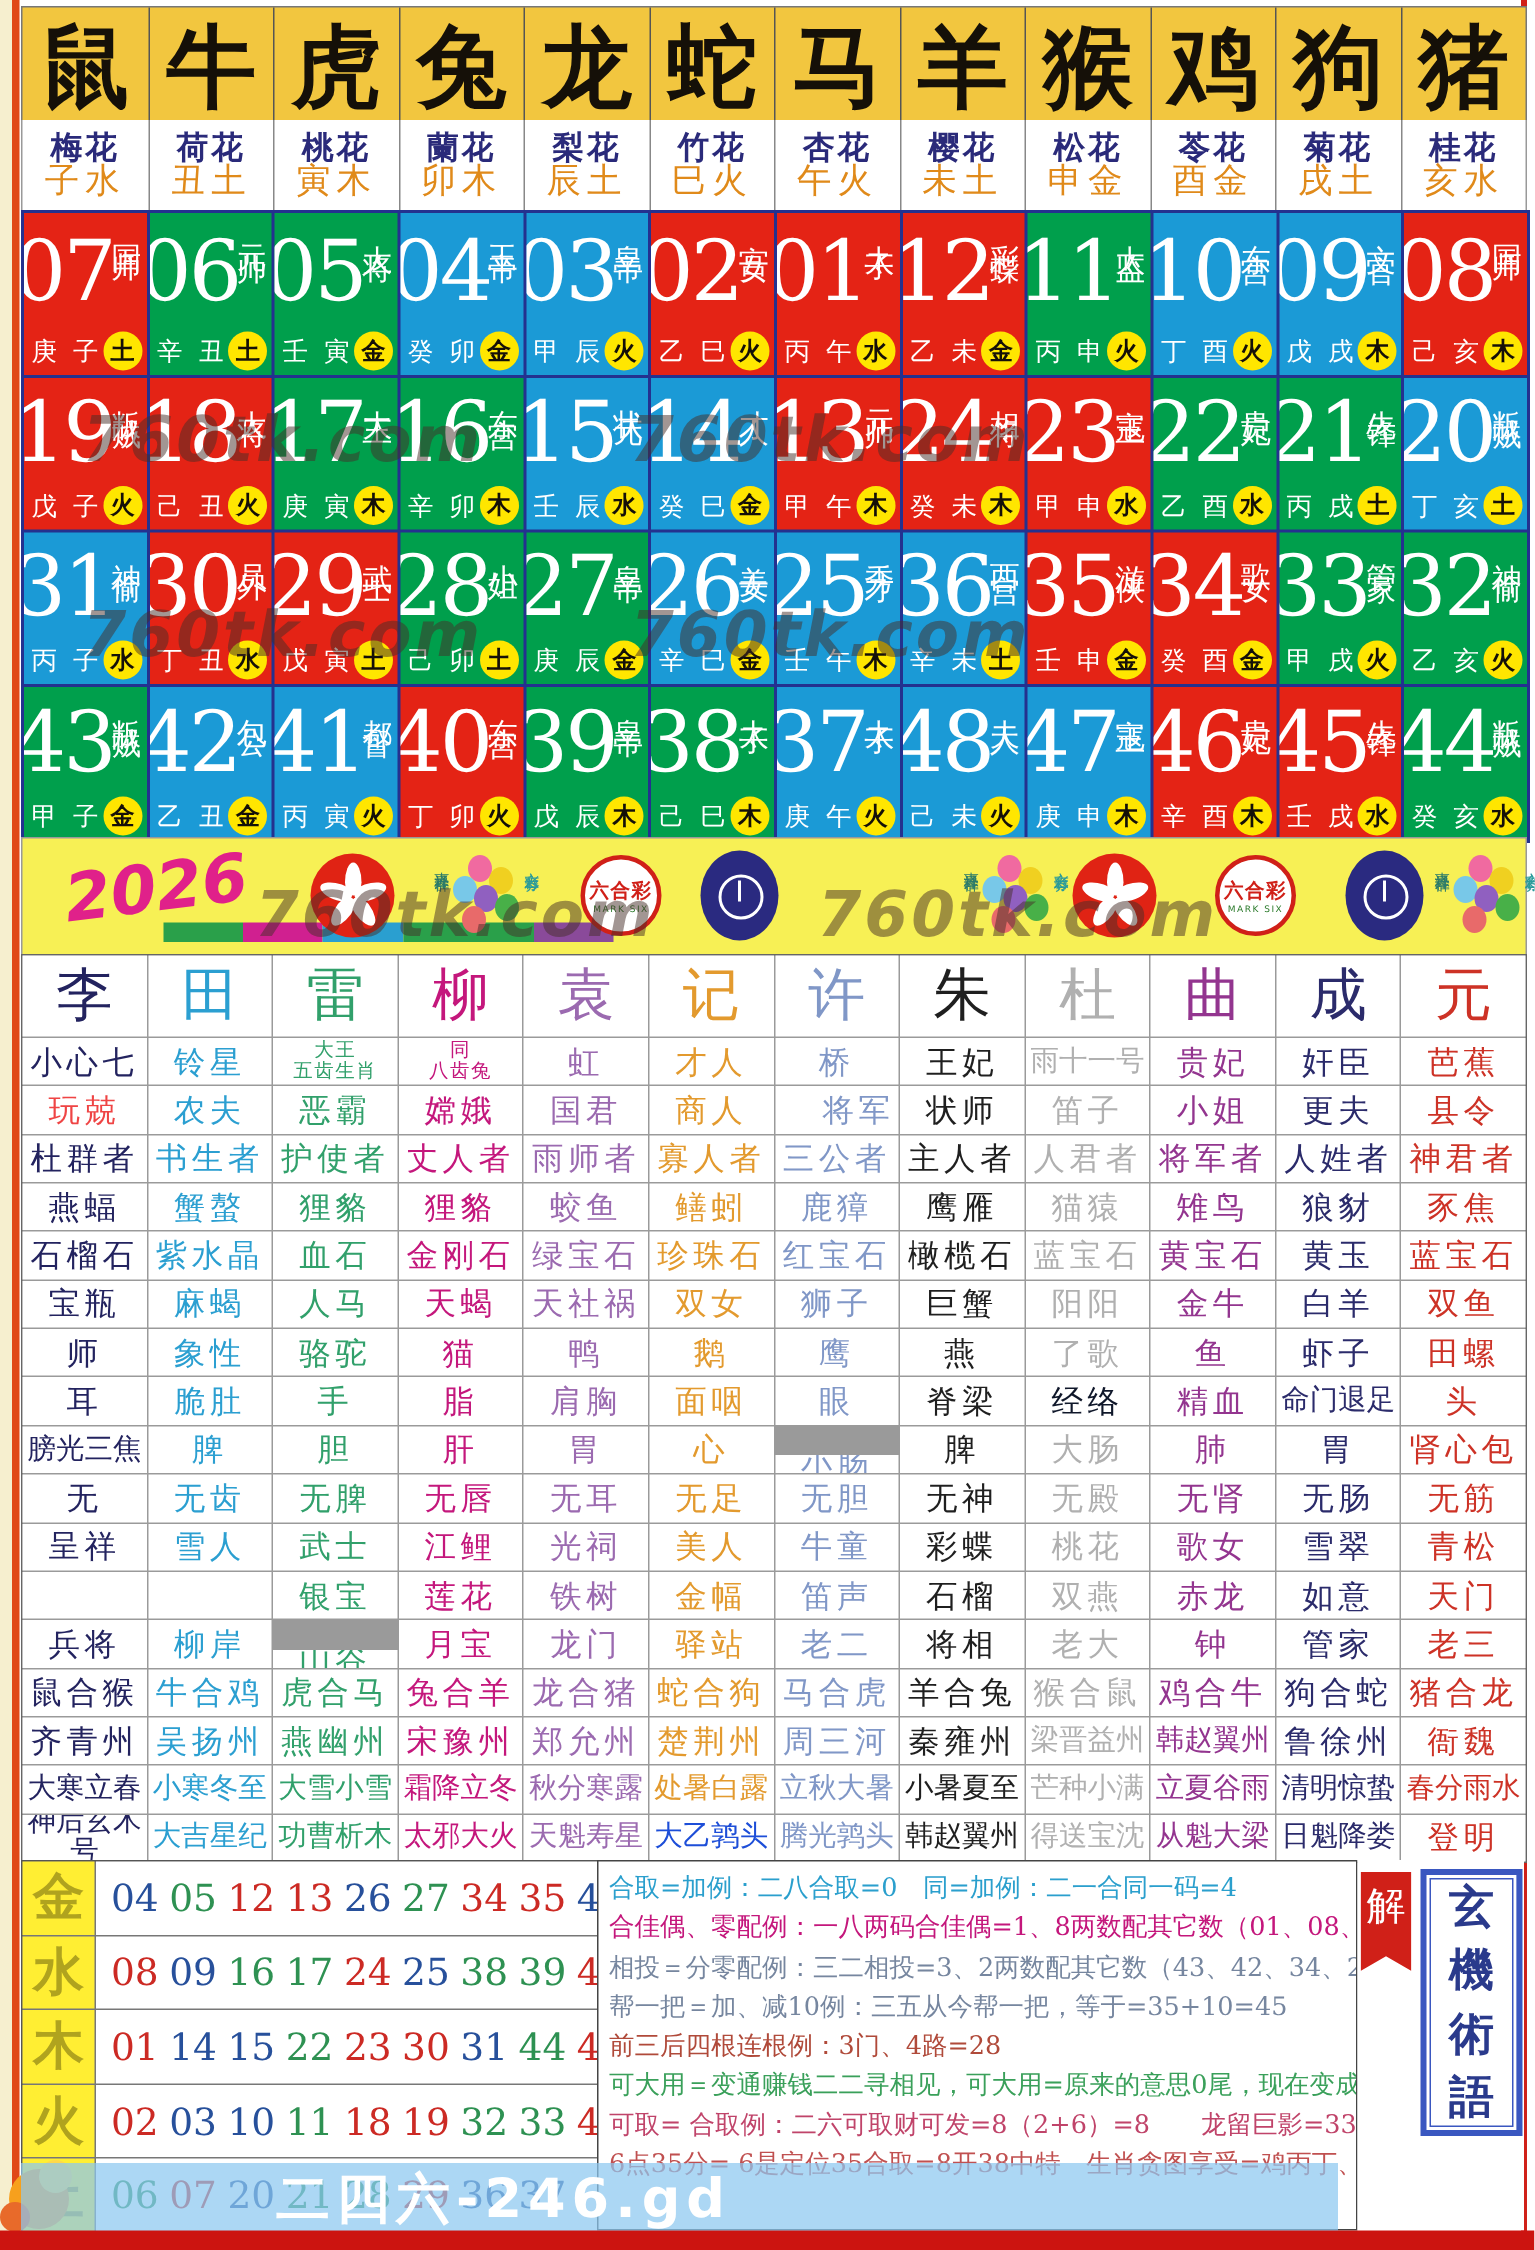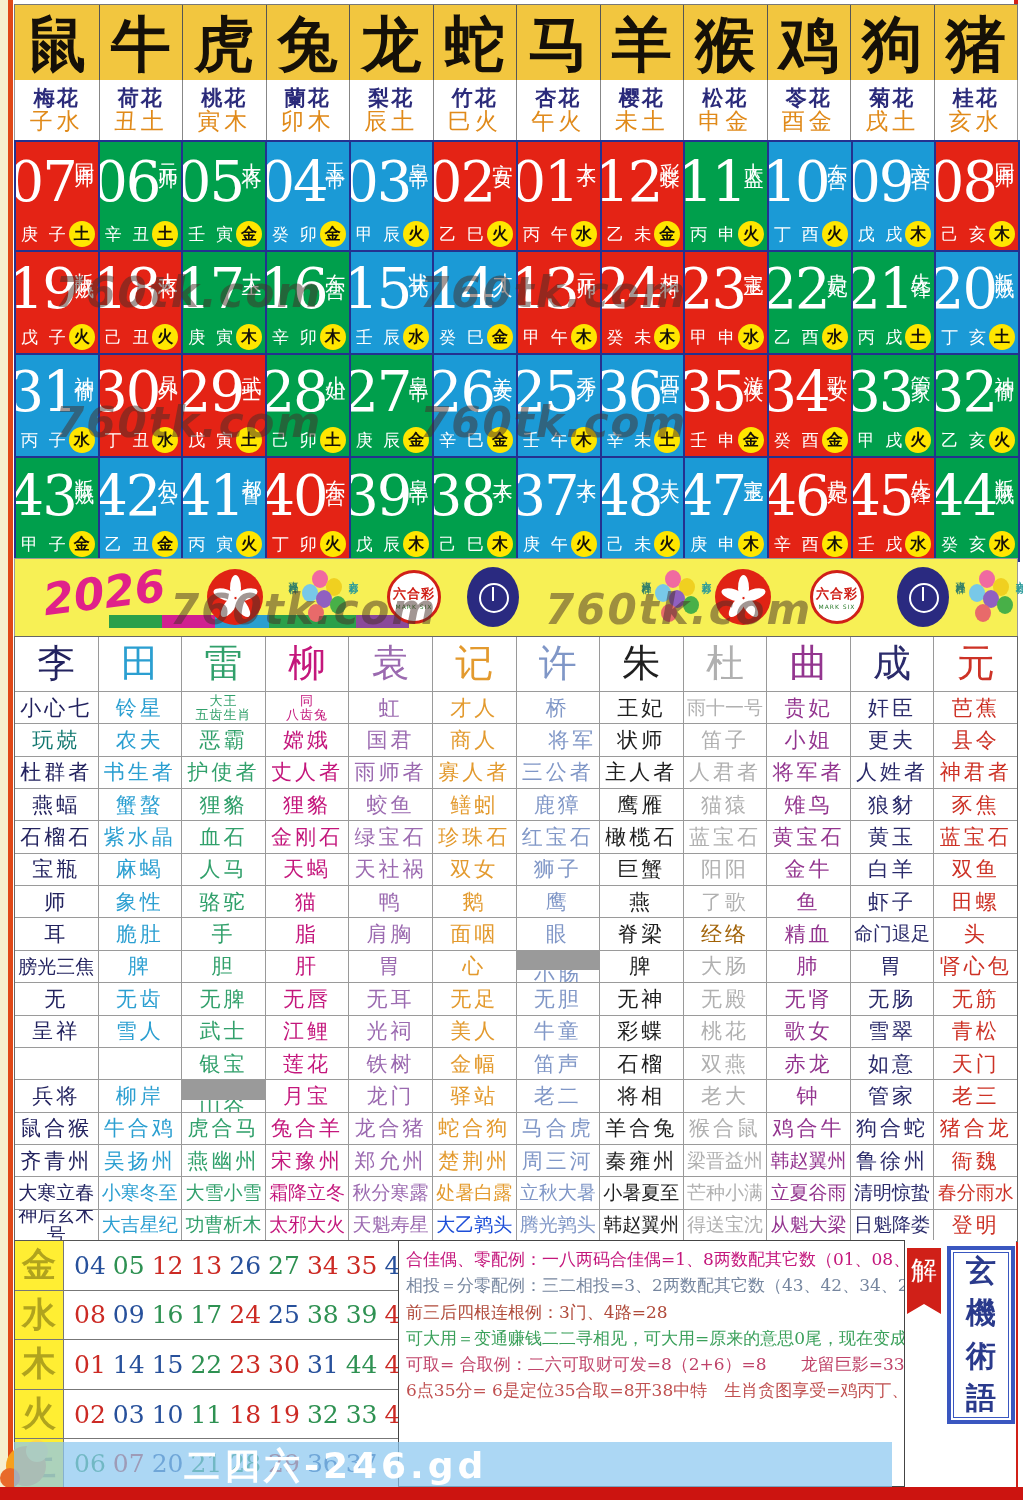--- a/index.html
+++ b/index.html
@@ -711,21 +711,21 @@
     <div class="tcell sm" style="color: rgb(196, 23, 124);">同
 八齿兔</div>
     <div class="tcell" style="color: rgb(155, 106, 176);">虹</div>
     <div class="tcell" style="color: rgb(227, 154, 46);">才人</div>
     <div class="tcell" style="color: rgb(128, 151, 199);">桥</div>
     <div class="tcell" style="color: rgb(31, 31, 31);">王妃</div>
     <div class="tcell tight" style="color: rgb(176, 176, 176);">雨十一号</div>
     <div class="tcell" style="color: rgb(147, 53, 143);">贵妃</div>
     <div class="tcell" style="color: rgb(43, 43, 107);">奸臣</div>
     <div class="tcell" style="color: rgb(205, 50, 38);">芭蕉</div>
-    <div class="tcell" style="color: #0f766e;">玩兢</div>
+    <div class="tcell" style="color: #ef4444;">玩兢</div>
     <div class="tcell" style="color: rgb(43, 159, 209);">农夫</div>
     <div class="tcell" style="color: rgb(49, 160, 107);">恶霸</div>
     <div class="tcell" style="color: rgb(196, 23, 124);">嫦娥</div>
     <div class="tcell" style="color: rgb(155, 106, 176);">国君</div>
     <div class="tcell" style="color: rgb(227, 154, 46);">商人</div>
     <div class="tcell" style="color: rgb(128, 151, 199); padding-left: 29px;">将军</div>
     <div class="tcell" style="color: rgb(31, 31, 31);">状师</div>
     <div class="tcell" style="color: rgb(176, 176, 176);">笛子</div>
     <div class="tcell" style="color: rgb(147, 53, 143);">小姐</div>
     <div class="tcell" style="color: rgb(43, 43, 107); text-align: right;">更夫</div>
@@ -791,21 +791,21 @@
     <div class="tcell" style="color: rgb(43, 43, 107);">虾子</div>
     <div class="tcell" style="color: rgb(205, 50, 38);">田螺</div>
     <div class="tcell" style="color: rgb(35, 35, 95);">耳</div>
     <div class="tcell" style="color: rgb(43, 159, 209);">脆肚</div>
     <div class="tcell" style="color: rgb(49, 160, 107);">手</div>
     <div class="tcell" style="color: rgb(196, 23, 124);">脂</div>
     <div class="tcell" style="color: rgb(155, 106, 176);">肩胸</div>
     <div class="tcell" style="color: rgb(227, 154, 46);">面咽</div>
     <div class="tcell" style="color: rgb(128, 151, 199);">眼</div>
     <div class="tcell" style="color: rgb(31, 31, 31);">脊梁</div>
-    <div class="tcell" style="color: #a16207;">经络</div>
+    <div class="tcell" style="color: #0f172a;">经络</div>
     <div class="tcell" style="color: rgb(147, 53, 143);">精血</div>
     <div class="tcell tight" style="color: rgb(43, 43, 107);">命门退足</div>
     <div class="tcell" style="color: rgb(205, 50, 38);">头</div>
     <div class="tcell tight" style="color: rgb(35, 35, 95);">膀光三焦</div>
     <div class="tcell" style="color: rgb(43, 159, 209);">脾</div>
     <div class="tcell" style="color: rgb(49, 160, 107);">胆</div>
     <div class="tcell" style="color: rgb(196, 23, 124);">肝</div>
     <div class="tcell" style="color: rgb(155, 106, 176);">胃</div>
     <div class="tcell" style="color: rgb(227, 154, 46);">心</div>
     <div class="tcell" style="color: rgb(128, 151, 199); margin-top: 19px;">小肠</div>
@@ -973,22 +973,24 @@
       <span style="color: rgb(39, 80, 155);">20</span>
       <span style="color: rgb(46, 145, 82);">21</span>
       <span style="color: rgb(46, 145, 82);">28</span>
       <span style="color: rgb(204, 42, 36);">29</span>
       <span style="color: rgb(39, 80, 155);">36</span>
       <span style="color: rgb(39, 80, 155);">37</span>
     </div>
   </div>
 
 <div class="abs fbox" id="formulaBox">
+    <div class="fline" style="color: rgb(42, 159, 205);">合取=加例：二八合取=0　同=加例：二一合同一码=4</div>
     <div class="fline" style="color: rgb(196, 23, 124);">合佳偶、零配例：一八两码合佳偶=1、8两数配其它数（01、08、10）</div>
     <div class="fline" style="color: rgb(118, 134, 159);">相投＝分零配例：三二相投=3、2两数配其它数（43、42、34、24）</div>
+    <div class="fline" style="color: rgb(118, 134, 159);">帮一把＝加、减10例：三五从今帮一把，等于=35+10=45</div>
     <div class="fline" style="color: rgb(176, 74, 58);">前三后四根连根例：3门、4路=28</div>
     <div class="fline" style="color: rgb(58, 160, 90);">可大用＝变通赚钱二二寻相见，可大用=原来的意思0尾，现在变成合数=0尾10变28</div>
     <div class="fline" style="color: rgb(192, 68, 106);">可取= 合取例：二六可取财可发=8（2+6）=8　　龙留巨影=33</div>
     <div class="fline" style="color: rgb(192, 80, 80);">6点35分= 6是定位35合取=8开38中特　生肖贪图享受=鸡丙丁、空手来钱=鸡</div>
   </div>
 
 <div class="abs ornzone">
   <div class="jie">解</div>
   <div class="mystic" id="mysticBox">
       <span>玄</span>

